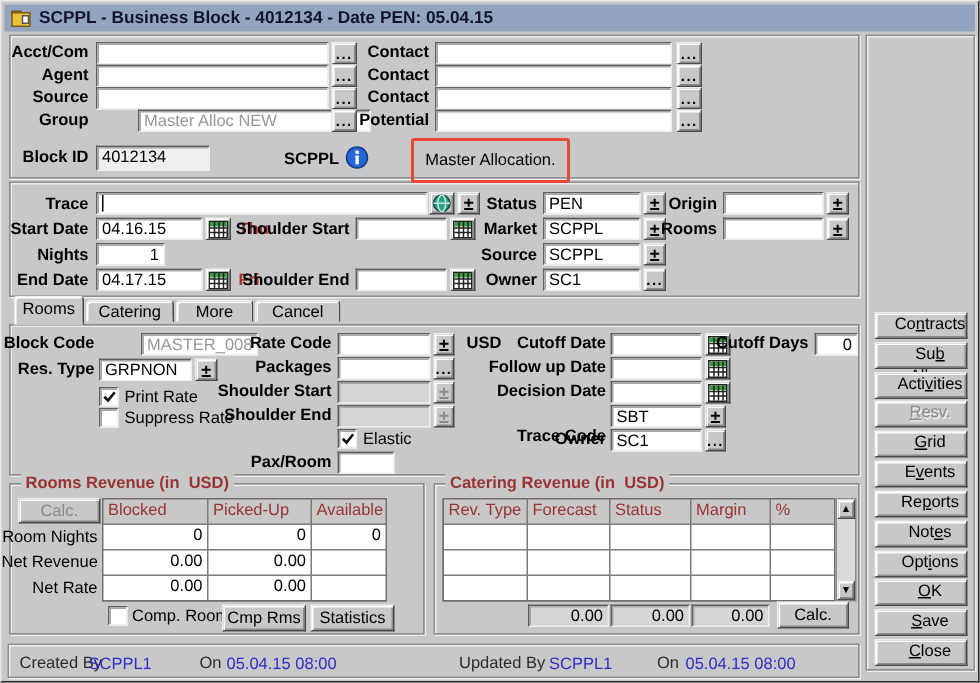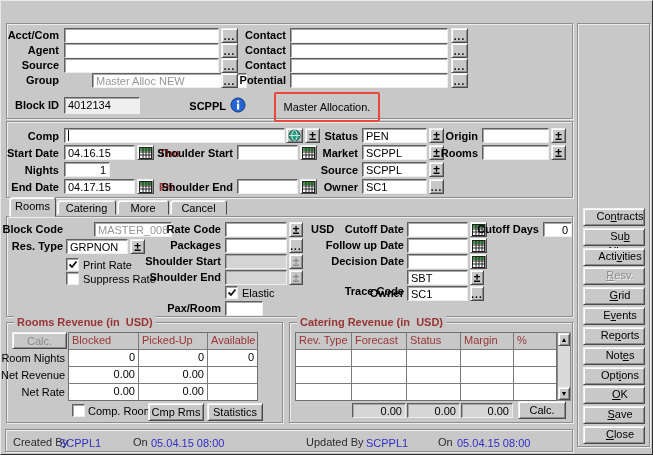--- a/index.html
+++ b/index.html
@@ -59,20 +59,28 @@
   .statlbl { position:absolute; color:#2b2b2b; height:13px; line-height:13px; }
   .statval { position:absolute; height:13px; line-height:13px; }
   .caret { position:absolute; width:1px; height:11px; background:#000; }
   u { text-decoration:underline; }
 </style>
 </head>
 <body>
 
 <div id="win">
 
+  <div class="titlebar">
+    <svg width="14" height="13" viewBox="0 0 14 13">
+      <rect x="1" y="1.5" width="6" height="3" fill="#e9c23d" stroke="#7a5c10"></rect>
+      <rect x="1" y="2.5" width="12" height="9" fill="#e9c23d" stroke="#7a5c10"></rect>
+      <rect x="8" y="4.5" width="4" height="5" fill="#fff" stroke="#555"></rect>
+    </svg>
+    <span class="title">SCPPL - Business Block - 4012134 - Date PEN: 05.04.15</span>
+  </div>
 
   <div class="etched" style="left:5px;top:22px;width:567px;height:96px"></div>
   <div class="etched" style="left:5px;top:120px;width:567px;height:77px"></div>
   <div class="etched" style="left:5px;top:215px;width:567px;height:101px"></div>
   <div class="etched" style="left:576px;top:22px;width:73px;height:424px"></div>
   <div class="etched" style="left:4px;top:428px;width:568px;height:23px"></div>
 
   <div class="lbl" style="left:0;top:28px;width:58px">Acct/Com</div>
   <div class="fld" style="left:63px;top:27px;width:155px"></div>
   <div class="b3 dots" style="left:220px;top:27px">...</div>
@@ -110,21 +118,21 @@
   <div class="lbl" style="left:170px;top:99px;width:55px">SCPPL</div>
   <svg style="position:absolute;left:229px;top:96px" width="16" height="16" viewBox="0 0 16 16">
     <circle cx="8" cy="8" r="7" fill="#2565d6" stroke="#123a80"></circle>
     <rect x="7" y="3.4" width="2.2" height="2.2" fill="#fff"></rect>
     <rect x="7" y="6.6" width="2.2" height="6" fill="#fff"></rect>
   </svg>
   <div class="redbox" style="left:273px;top:91px;width:106px;height:30px">
     <span>Master Allocation.</span>
   </div>
 
-  <div class="lbl" style="left:0;top:129px;width:58px">Comp</div>
+  <div class="lbl" style="left:0;top:129px;width:58px">Trace</div>
   <div class="fld" style="left:63px;top:127px;width:221px"></div>
   <div class="caret" style="left:67px;top:129px"></div>
   <div class="b3" style="left:285px;top:127px;width:17px;height:15px">
     <svg width="13" height="13" viewBox="0 0 13 13">
       <circle cx="6.5" cy="6.5" r="5.5" fill="#2f9e86" stroke="#0f4f3f"></circle>
       <ellipse cx="6.5" cy="6.5" rx="2.6" ry="5.5" fill="none" stroke="#c4ead e" stroke-width="1"></ellipse>
       <ellipse cx="6.5" cy="6.5" rx="2.6" ry="5.5" fill="none" stroke="#c4eade" stroke-width="1"></ellipse>
       <line x1="1" y1="6.5" x2="12" y2="6.5" stroke="#c4eade"></line>
     </svg>
   </div>

